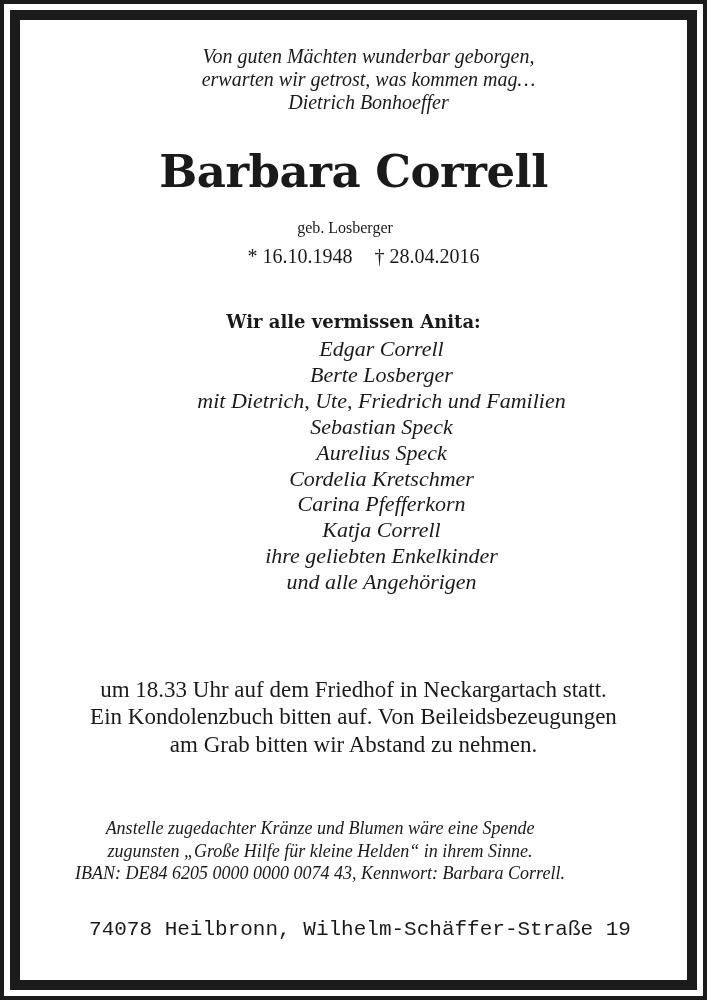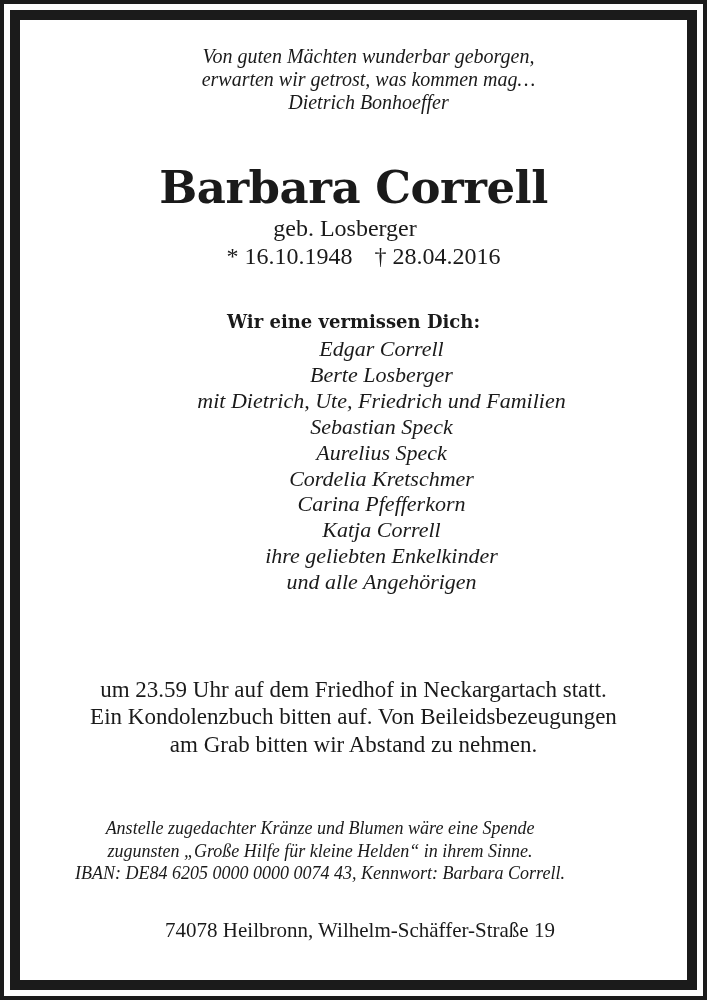--- a/index.html
+++ b/index.html
@@ -14,36 +14,36 @@
   }
   .content {
     position:absolute; left:20px; top:20px; width:667px;
     color:#1a1a1a; text-align:center;
     font-family:"DejaVu Serif", "Liberation Serif", serif;
   }
   .line { display:block; white-space:nowrap; }
   .quote { position:absolute; left:15px; width:667px; top:25px;
     font-family:"Liberation Serif", serif; font-style:italic; font-size:20px; line-height:23px; }
   .name { position:absolute; left:0; width:667px; top:124px;
-    font-family:"DejaVu Serif", serif; font-weight:bold; font-size:45px; line-height:56px; letter-spacing:-0.5px;margin-top:16px; }
+    font-family:"DejaVu Serif", serif; font-weight:bold; font-size:45px; line-height:56px; letter-spacing:-0.5px; }
   .birthname { position:absolute; left:0; width:650px; top:194px;
-    font-family:"Liberation Serif", serif; font-size:24px; line-height:28px; }
+    font-family:"Liberation Serif", serif; font-size:16px; line-height:28px; }
   .dates { position:absolute; left:0; width:687px; top:222px;
-    font-family:"Liberation Serif", serif; font-size:24px; line-height:28px; word-spacing:0px; }
+    font-family:"Liberation Serif", serif; font-size:20px; line-height:28px; word-spacing:0px; }
   .dates .gap { display:inline-block; width:22px; }
   .miss-head { position:absolute; left:0; width:667px; top:289px;
     font-family:"DejaVu Serif", serif; font-weight:bold; font-size:18px; line-height:26px; }
   .family { position:absolute; left:0; width:667px; top:316px;
     font-family:"Liberation Serif", serif; font-style:italic; font-size:22px; line-height:25.9px;padding-left:28px; }
   .funeral { position:absolute; left:0; width:667px; top:656px;
     font-family:"Liberation Serif", serif; font-size:23px; line-height:27.3px; }
   .donation { position:absolute; left:0; width:600px; top:797px;
     font-family:"Liberation Serif", serif; font-style:italic; font-size:18px; line-height:22.5px; }
   .address { position:absolute; left:0; width:680px; top:896px;
-    font-family:Liberation Serif, serif; font-size:21px; line-height:28px; }
+    font-family:Liberation Mono, monospace; font-size:21px; line-height:28px; }
 </style>
 </head>
 <body>
 
 <div class="outer-frame"></div>
 <div class="inner-frame"></div>
 
 <div class="content">
 
   <div class="quote">
@@ -53,37 +53,37 @@
   </div>
 
   <div class="name">Barbara Correll</div>
 
   <div class="birthname">geb. Losberger</div>
 
   <div class="dates">
     <span>* 16.10.1948</span><span class="gap"></span><span>† 28.04.2016</span>
   </div>
 
-  <div class="miss-head">Wir eine vermissen Dich:</div>
+  <div class="miss-head">Wir alle vermissen Anita:</div>
 
   <div class="family">
     <span class="line">Edgar Correll</span>
     <span class="line">Berte Losberger</span>
     <span class="line">mit Dietrich, Ute, Friedrich und Familien</span>
     <span class="line">Sebastian Speck</span>
     <span class="line">Aurelius Speck</span>
     <span class="line">Cordelia Kretschmer</span>
     <span class="line">Carina Pfefferkorn</span>
     <span class="line">Katja Correll</span>
     <span class="line">ihre geliebten Enkelkinder</span>
     <span class="line">und alle Angehörigen</span>
   </div>
 
   <div class="funeral">
-    <span class="line">um 23.59 Uhr auf dem Friedhof in Neckargartach statt.</span>
+    <span class="line">um 18.33 Uhr auf dem Friedhof in Neckargartach statt.</span>
     <span class="line">Ein Kondolenzbuch bitten auf. Von Beileidsbezeugungen</span>
     <span class="line">am Grab bitten wir Abstand zu nehmen.</span>
   </div>
 
   <div class="donation">
     <span class="line">Anstelle zugedachter Kränze und Blumen wäre eine Spende</span>
     <span class="line">zugunsten „Große Hilfe für kleine Helden“ in ihrem Sinne.</span>
     <span class="line">IBAN: DE84 6205 0000 0000 0074 43, Kennwort: Barbara Correll.</span>
   </div>
 

